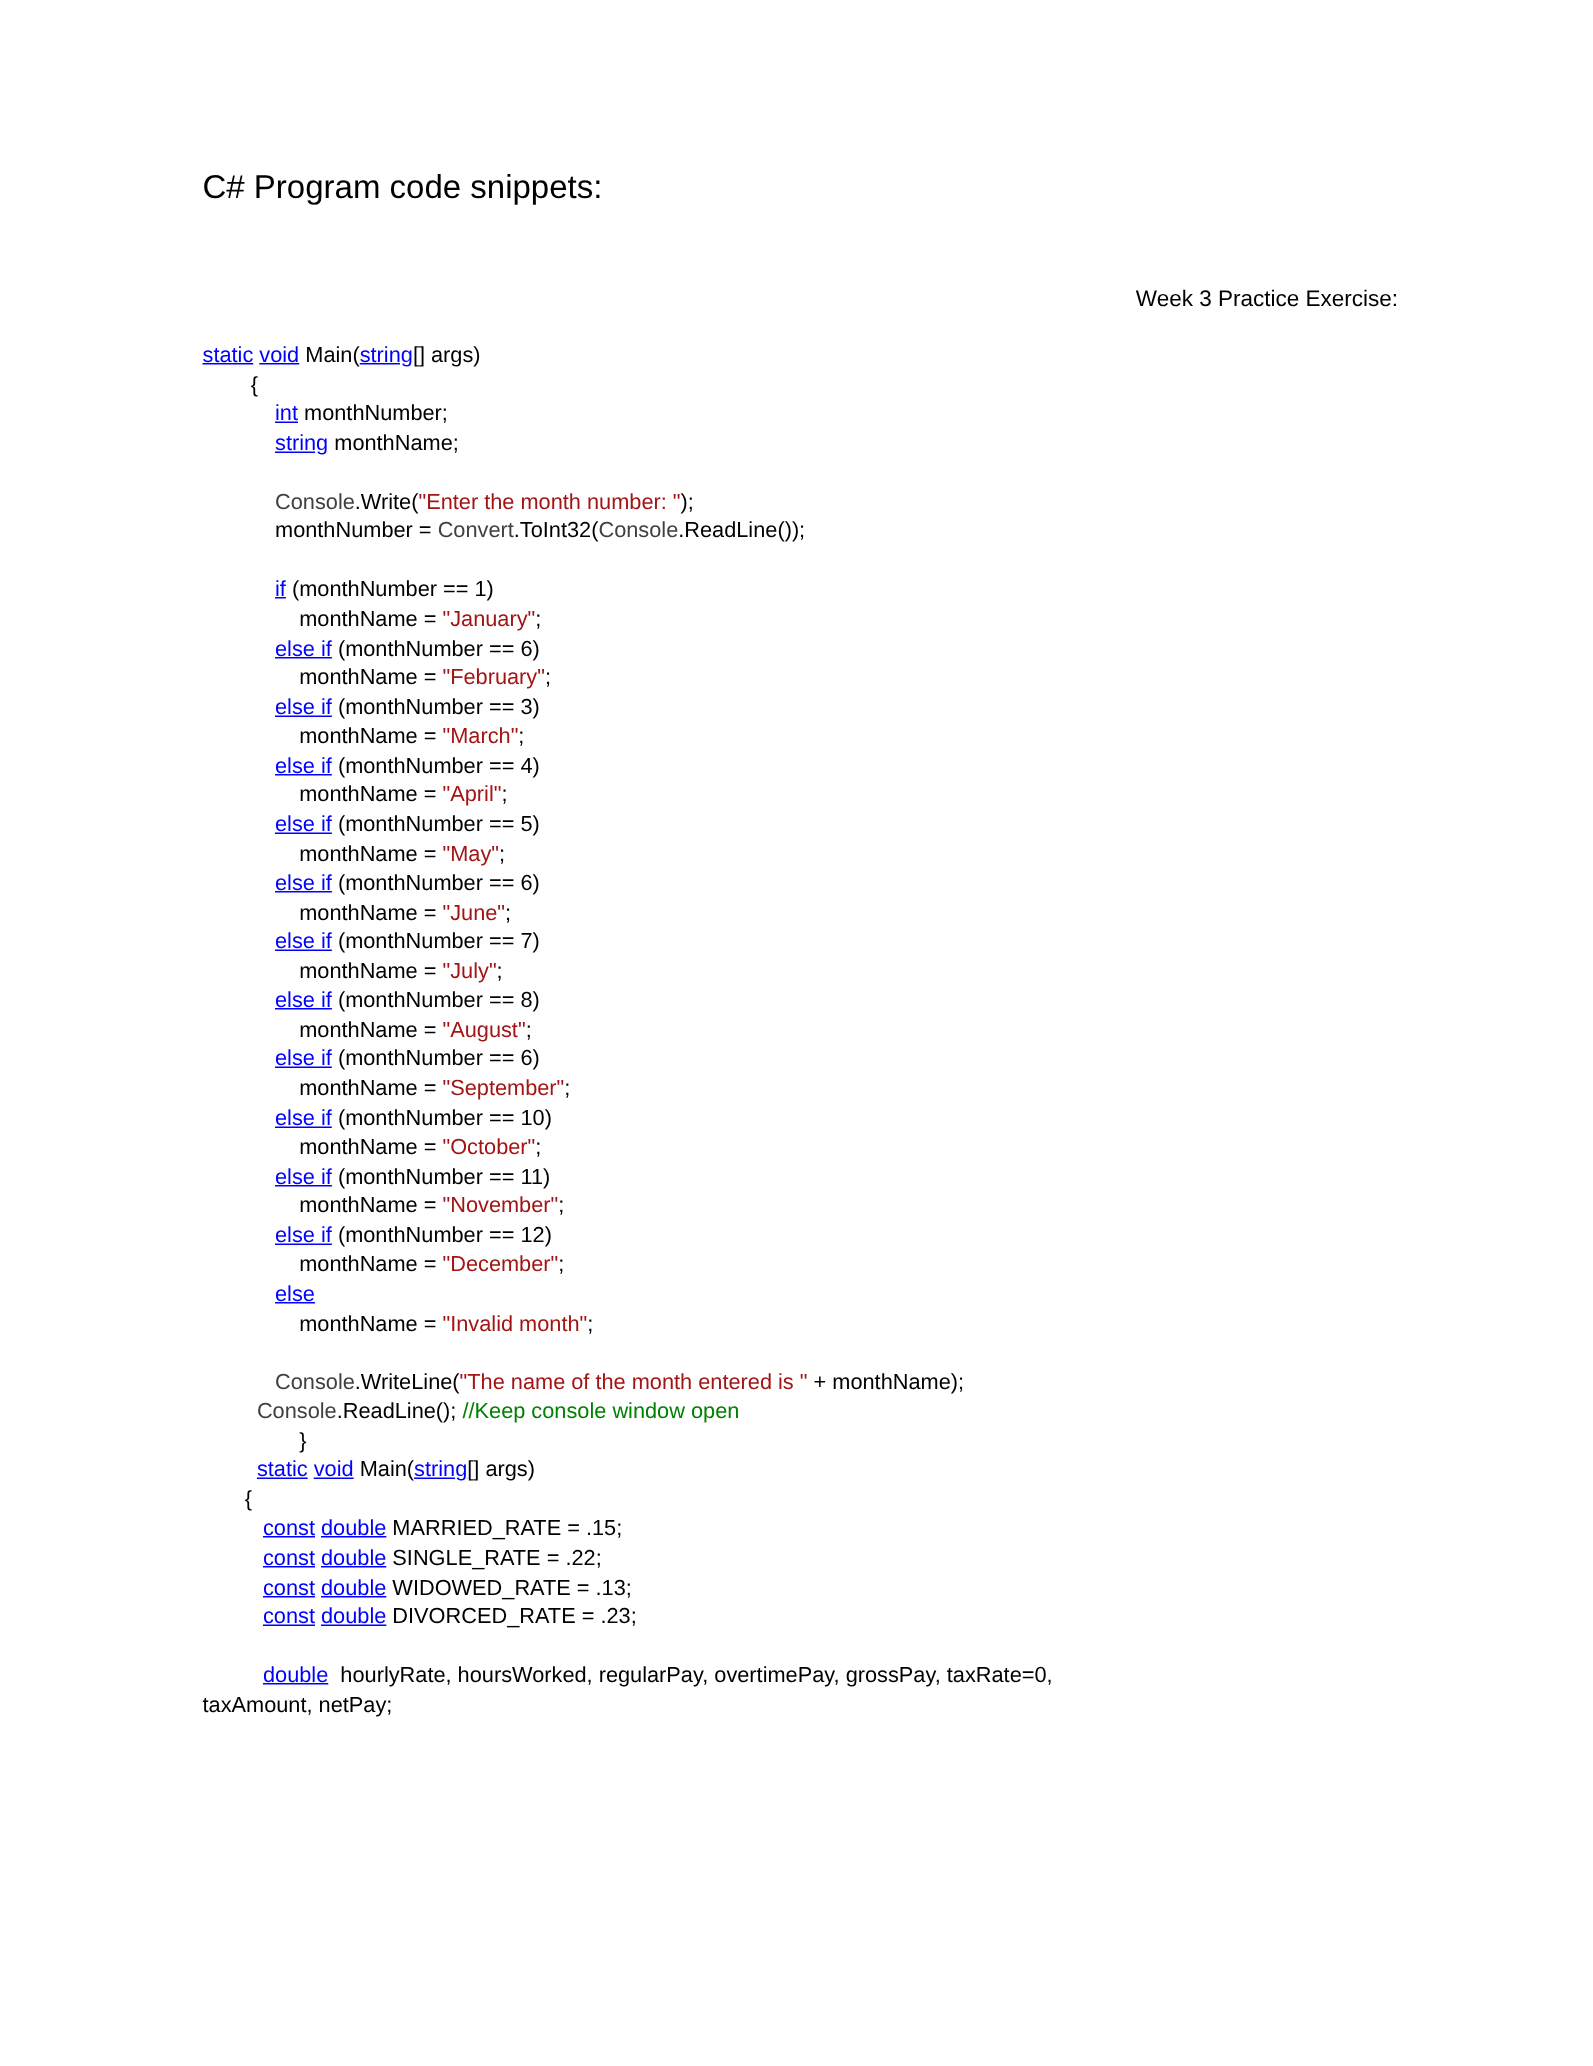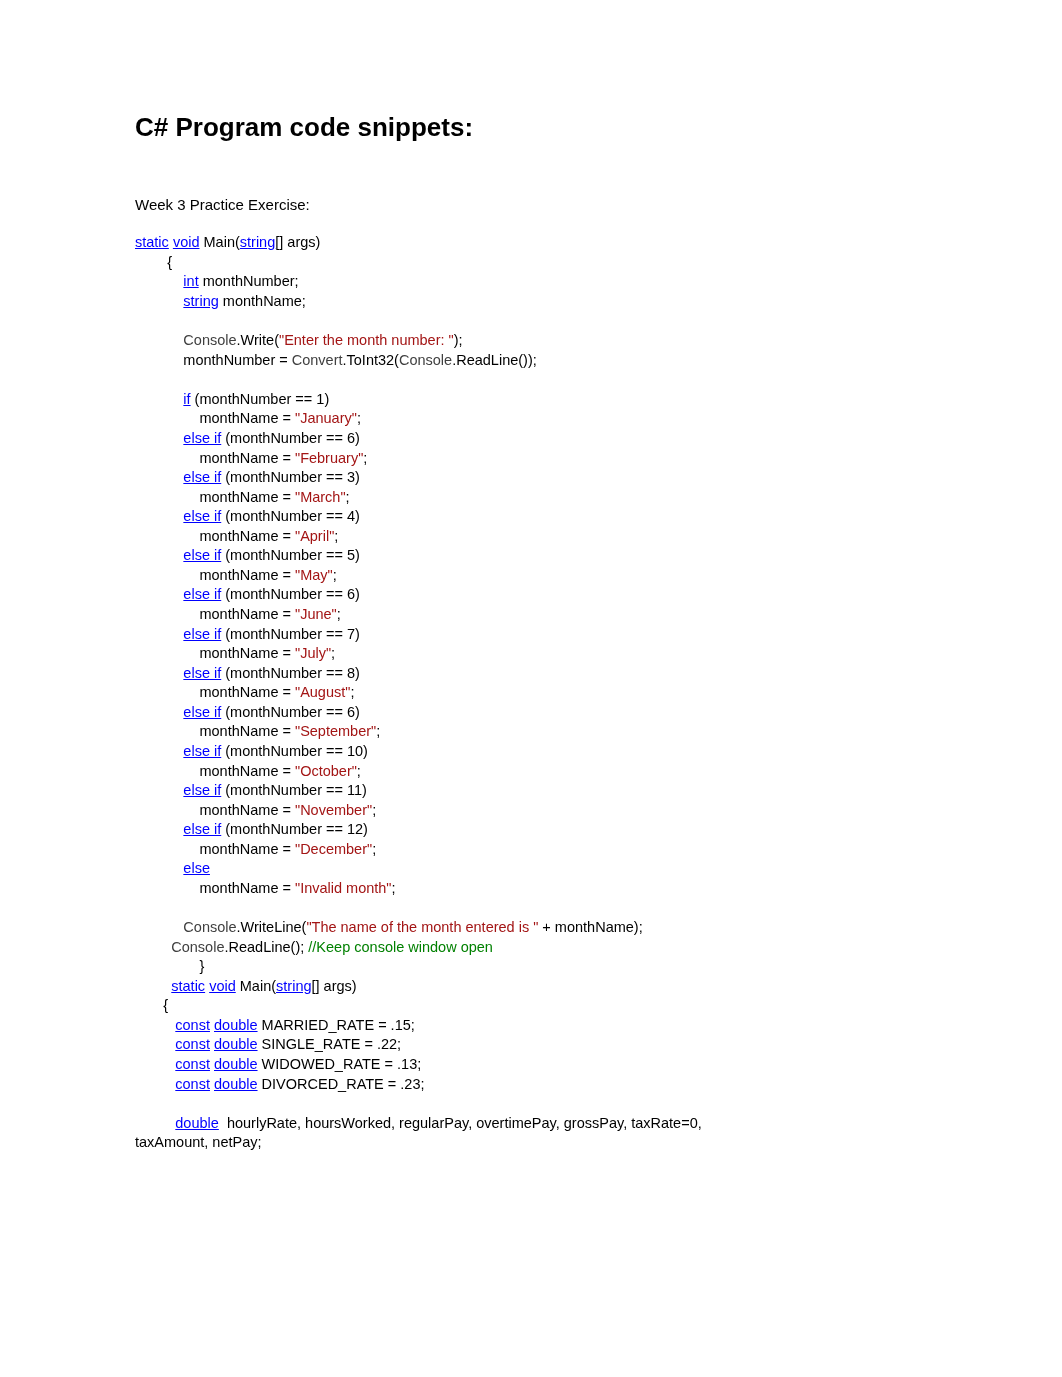--- a/index.html
+++ b/index.html
@@ -10,29 +10,30 @@
     font-size: 14.5px;
     line-height: 1.35;
     color: #000000;
     width: 1062px;
   }
   .page {
     padding: 110px 130px 60px 135px;
   }
   h1.title {
     font-family: "Segoe UI", Arial, sans-serif;
-    font-weight: 700;
-    font-size: 26px;
+    font-weight: 400;
+    font-size: 22px;
     margin: 0 0 50px 0;
   }
   .section-label {
     font-family: "Segoe UI", Arial, sans-serif;
     font-size: 15px;
     margin: 12px 0 18px 0;
     font-weight: 400;
+    text-align: right;
   }
   .section-label.bold {
     font-weight: 700;
     margin-top: 55px;
     margin-bottom: 18px;
   }
   pre.code {
     font-family: Verdana, Geneva, sans-serif;
     font-size: 14.5px;
     line-height: 1.35;

